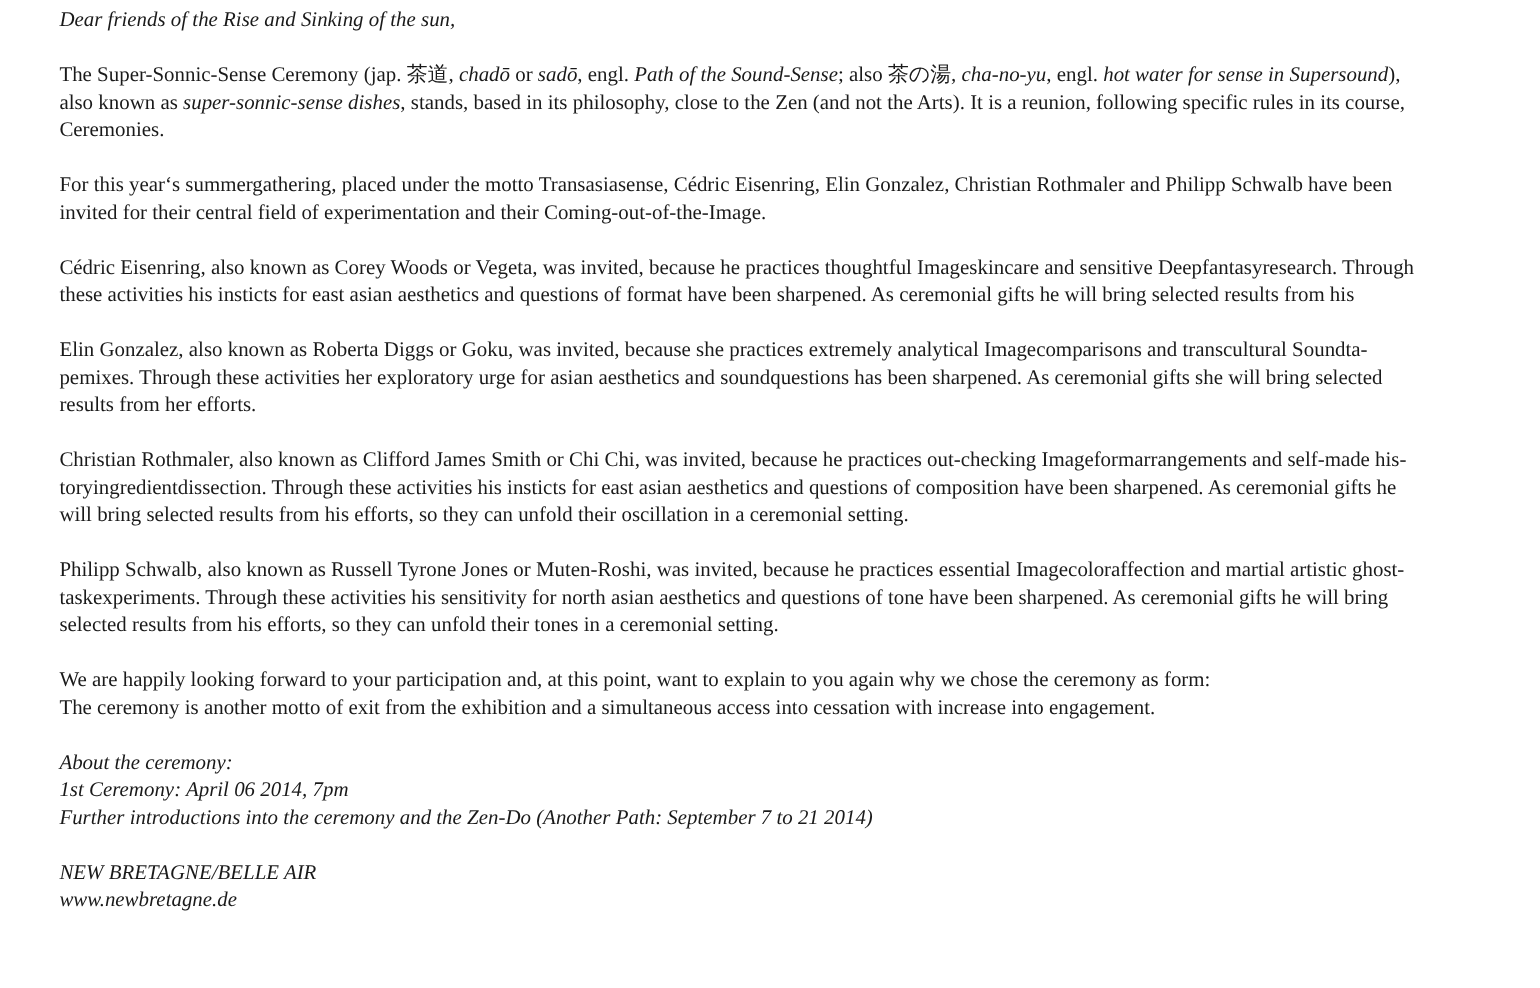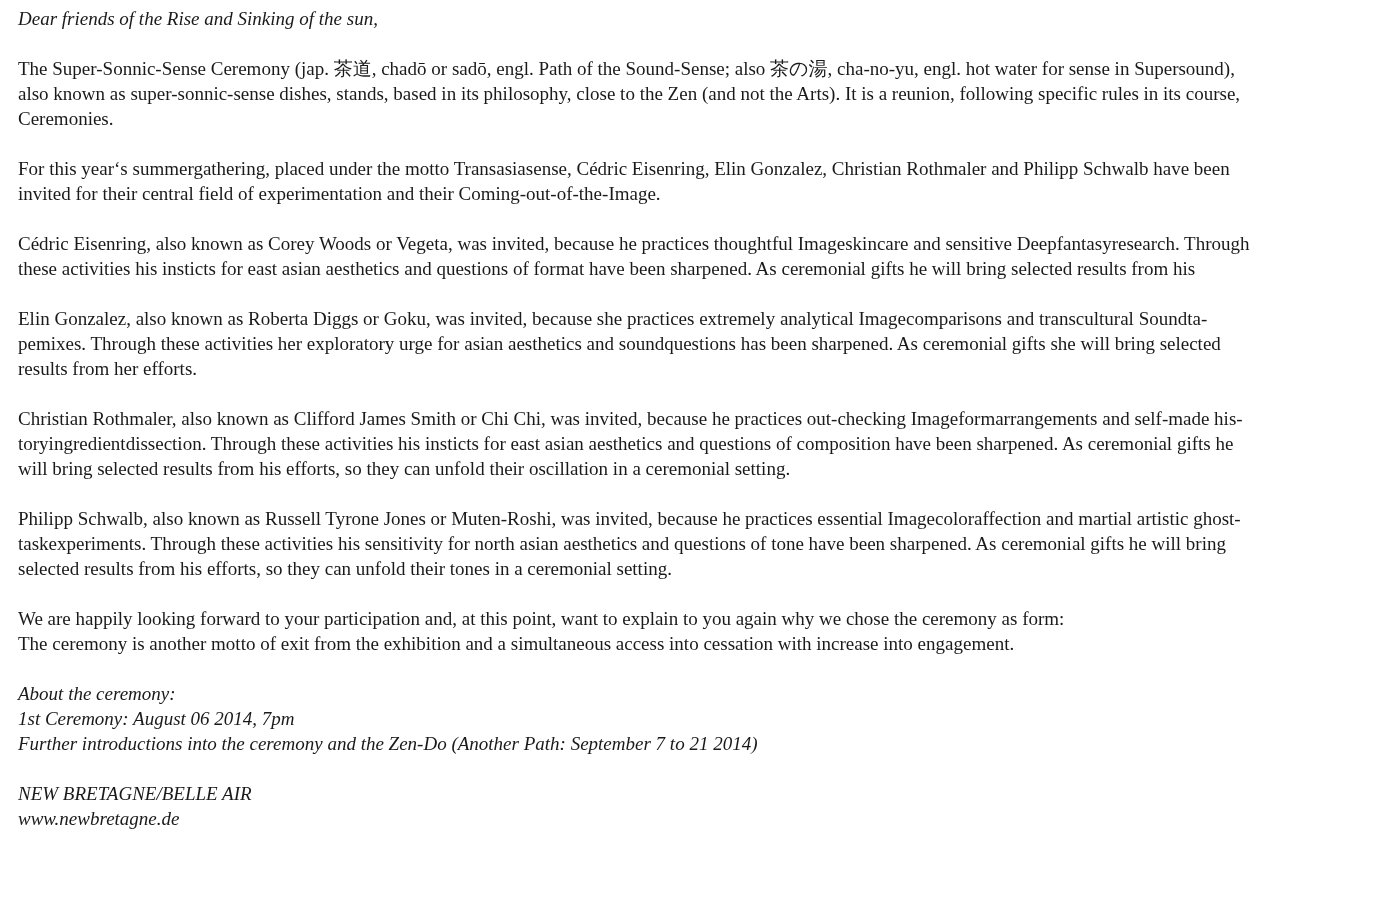--- a/index.html
+++ b/index.html
@@ -20,22 +20,24 @@
     line-height: 25px;
   }
   .paragraph {
     margin: 0 0 25px 0;
   }
   .paragraph.italic {
     font-style: italic;
   }
   .line {
     white-space: pre;
+    margin-left: 36px;
   }
   .it {
+    font-style: italic;
   }
 </style>
 </head>
 <body>
 
 <main class="page">
     <div class="paragraph italic">
       <div class="line"><span>Dear friends of the Rise and Sinking of the sun,</span></div>
     </div>
     <div class="paragraph">
@@ -65,20 +67,20 @@
       <div class="line"><span>Philipp Schwalb, also known as Russell Tyrone Jones or Muten-Roshi, was invited, because he practices essential Imagecoloraffection and martial artistic ghost-</span></div>
       <div class="line"><span>taskexperiments. Through these activities his sensitivity for north asian aesthetics and questions of tone have been sharpened. As ceremonial gifts he will bring</span></div>
       <div class="line"><span>selected results from his efforts, so they can unfold their tones in a ceremonial setting.</span></div>
     </div>
     <div class="paragraph">
       <div class="line"><span>We are happily looking forward to your participation and, at this point, want to explain to you again why we chose the ceremony as form:</span></div>
       <div class="line"><span>The ceremony is another motto of exit from the exhibition and a simultaneous access into cessation with increase into engagement.</span></div>
     </div>
     <div class="paragraph italic">
       <div class="line"><span>About the ceremony:</span></div>
-      <div class="line"><span>1st Ceremony: August 06 2014, 7pm</span></div>
+      <div class="line"><span>1st Ceremony: April 06 2014, 7pm</span></div>
       <div class="line"><span>Further introductions into the ceremony and the Zen-Do (Another Path: September 7 to 21 2014)</span></div>
     </div>
     <div class="paragraph italic">
       <div class="line"><span>NEW BRETAGNE/BELLE AIR</span></div>
       <div class="line"><span>www.newbretagne.de</span></div>
     </div>
   </main>
 
 </body></html>

